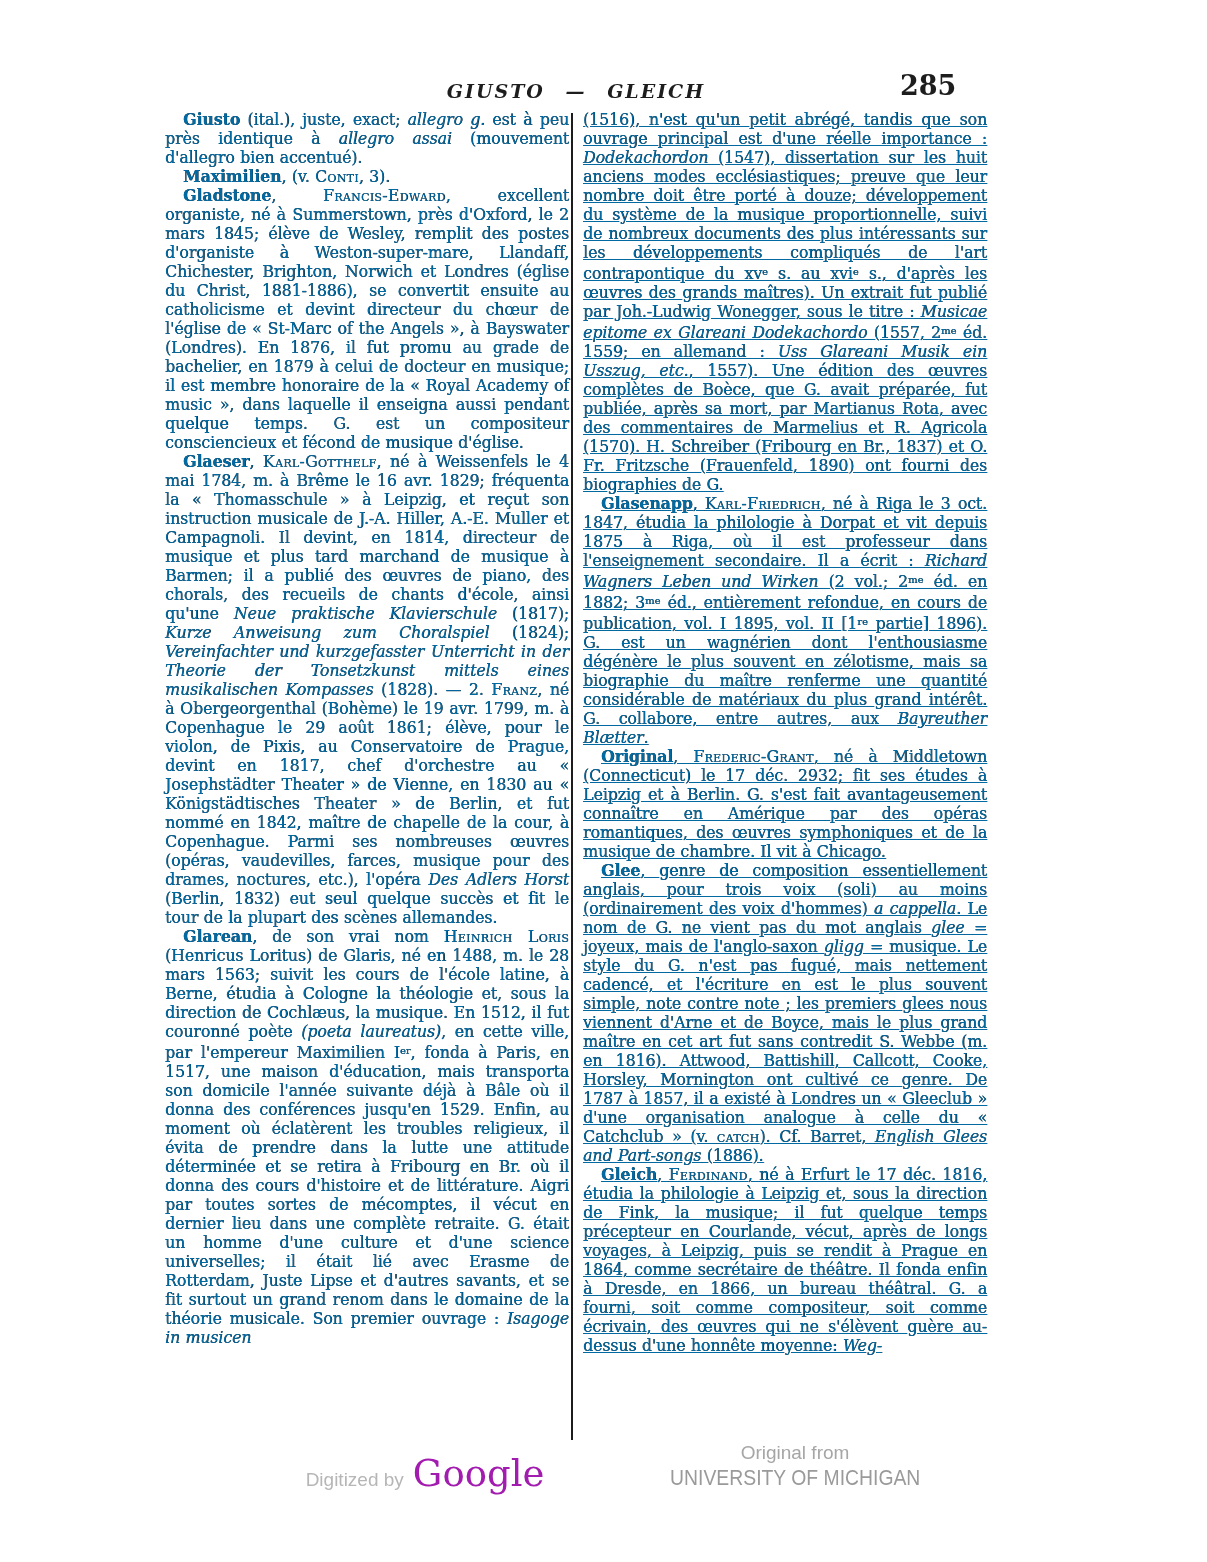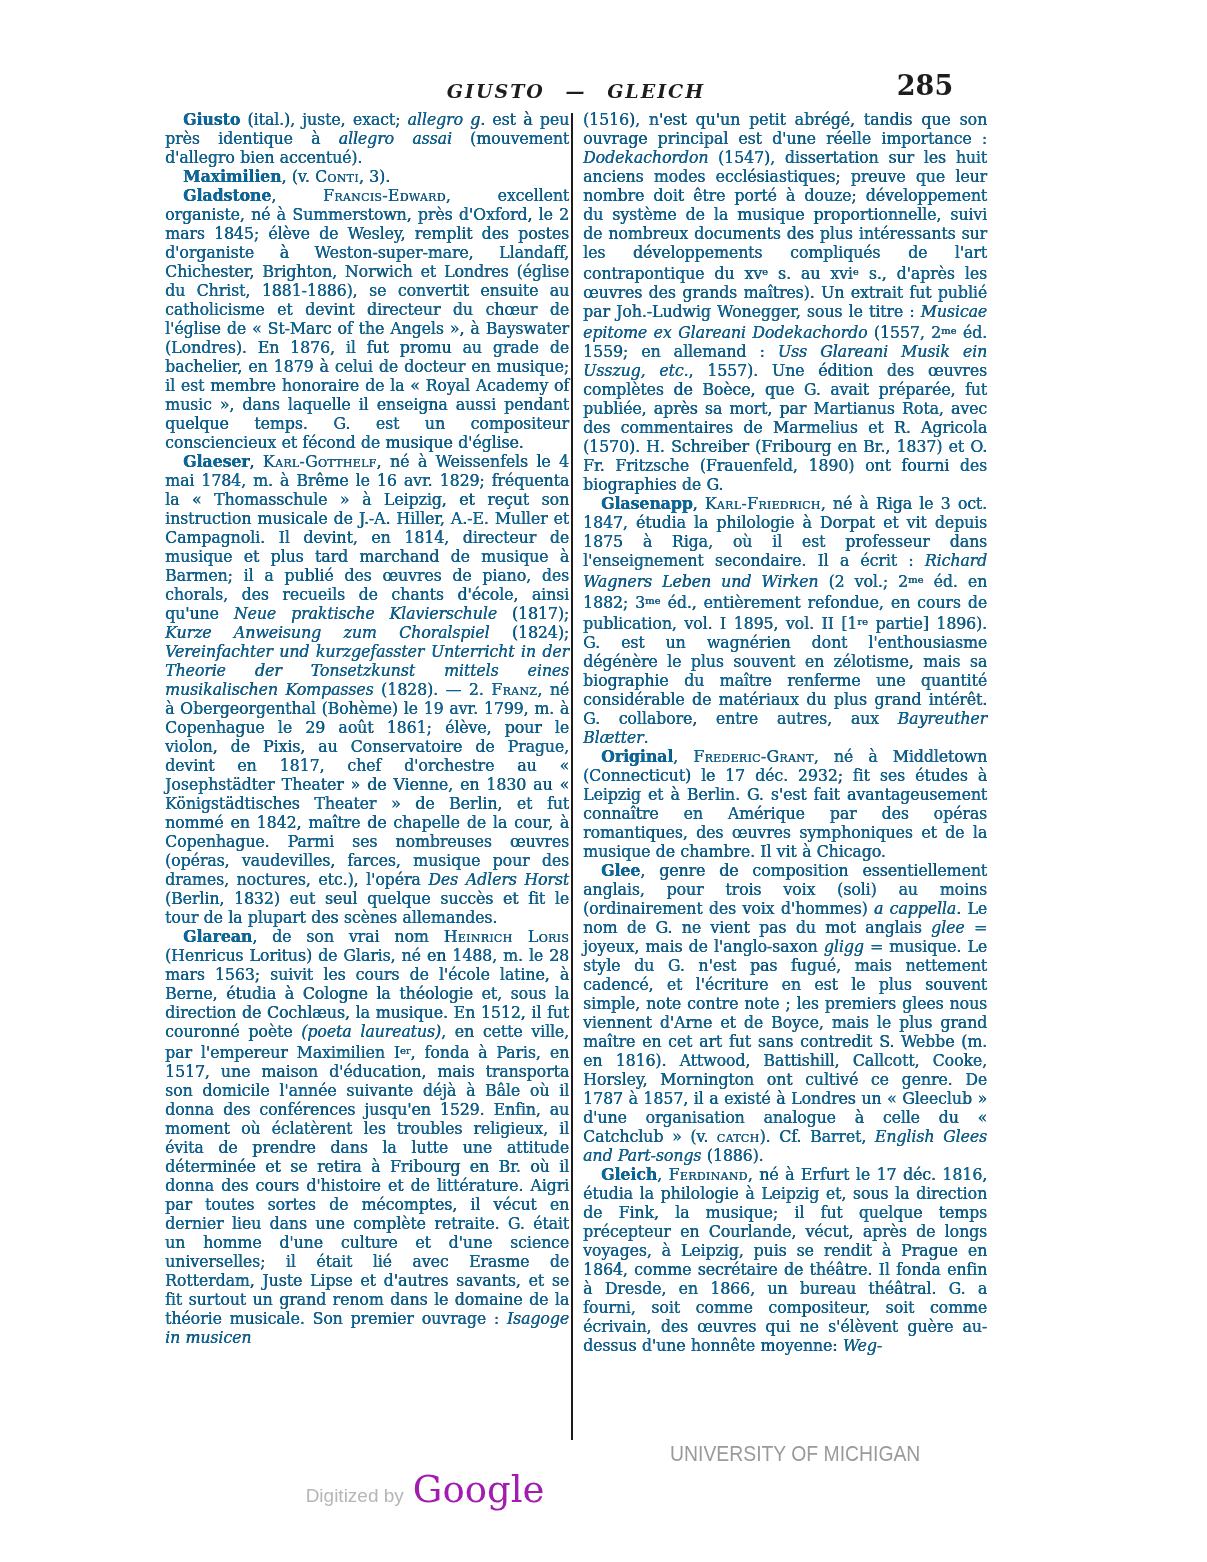--- a/index.html
+++ b/index.html
@@ -8,49 +8,48 @@
     background:#ffffff;
     font-family:"DejaVu Serif",serif;
   }
   
   .running-title{
     position:absolute;top:80px;left:165px;width:822px;
     text-align:center;font-size:19px;font-weight:700;
     letter-spacing:2px;word-spacing:12px;color:#1d1d1d;font-style:italic;
   }
   .page-number{
-    position:absolute;top:70px;left:880px;width:90px;
-    text-align:center;font-size:27px;font-weight:700;color:#1d1d1d;
+    position:absolute;top:70px;left:900px;width:90px;
+    text-align:left;font-size:27px;font-weight:700;color:#1d1d1d;
   }
   
   .column{
     position:absolute;top:110px;width:404px;
     font-size:15.8px;line-height:19px;color:#0369a1;
     text-align:justify;letter-spacing:-0.1px;word-spacing:0.4px;
     text-shadow:0.3px 0 0 #191919;
     hyphens:auto;
   }
   .column-left{left:165px;}
-  .column-right{left:583px;}
+  .column-right{left:583px;text-decoration:underline;}
   .column-divider{
     position:absolute;left:571px;top:113px;width:2px;height:1327px;
     background:#1c1c1c;
   }
   .entry{margin:0;}
   .entry.indent{text-indent:18px;}
   .run-b{font-weight:700;}
   .run-i{font-style:italic;}
   .run-sc{font-variant:small-caps;letter-spacing:0.3px;}
   .run-sup{font-size:10px;vertical-align:4px;letter-spacing:0;}
   
   .footer-google{
     position:absolute;left:270px;top:1452px;width:310px;
     display:flex;align-items:baseline;justify-content:center;gap:9px;
     color:#b4b4b4;
-    margin-top:16px;
   }
   .digitized-by{font-family:"Liberation Sans",sans-serif;font-size:19px;color:#b6b6b6;}
   .google-logo{font-family:"DejaVu Serif",serif;font-size:37px;color:#a21caf;}
   .footer-original{
     position:absolute;left:635px;top:1441px;width:320px;
     text-align:center;font-family:"Liberation Sans",sans-serif;
   }
   .original-from{font-size:19px;color:#a6a6a6;line-height:24px;}
   .institution{
     display:inline-block;font-size:22px;color:#9a9a9a;
@@ -82,14 +81,15 @@
     <p class="entry indent"><span class="run-b">Glee</span><span>, genre de composition essentiellement anglais, pour trois voix (soli) au moins (ordinairement des voix d'hommes) </span><span class="run-i">a cappella</span><span>. Le nom de G. ne vient pas du mot anglais </span><span class="run-i">glee</span><span> = joyeux, mais de l'anglo-saxon </span><span class="run-i">gligg</span><span> = musique. Le style du G. n'est pas fugué, mais nettement cadencé, et l'écriture en est le plus souvent simple, note contre note ; les premiers glees nous viennent d'Arne et de Boyce, mais le plus grand maître en cet art fut sans contredit S. Webbe (m. en 1816). Attwood, Battishill, Callcott, Cooke, Horsley, Mornington ont cultivé ce genre. De 1787 à 1857, il a existé à Londres un « Gleeclub » d'une organisation analogue à celle du « Catchclub » (v. </span><span class="run-sc">catch</span><span>). Cf. Barret, </span><span class="run-i">English Glees and Part-songs</span><span> (1886).</span></p>
     <p class="entry indent"><span class="run-b">Gleich</span><span>, </span><span class="run-sc">Ferdinand</span><span>, né à Erfurt le 17 déc. 1816, étudia la philologie à Leipzig et, sous la direction de Fink, la musique; il fut quelque temps précepteur en Courlande, vécut, après de longs voyages, à Leipzig, puis se rendit à Prague en 1864, comme secrétaire de théâtre. Il fonda enfin à Dresde, en 1866, un bureau théâtral. G. a fourni, soit comme compositeur, soit comme écrivain, des œuvres qui ne s'élèvent guère au-dessus d'une honnête moyenne: </span><span class="run-i">Weg-</span></p>
   </div>
 
 <div class="footer-google">
   <span class="digitized-by">Digitized by</span>
   <span class="google-logo">Google</span>
 </div>
 
 <div class="footer-original">
+  <div class="original-from">Original from</div>
   <span class="institution">UNIVERSITY OF MICHIGAN</span>
 </div>
 
 </body></html>

